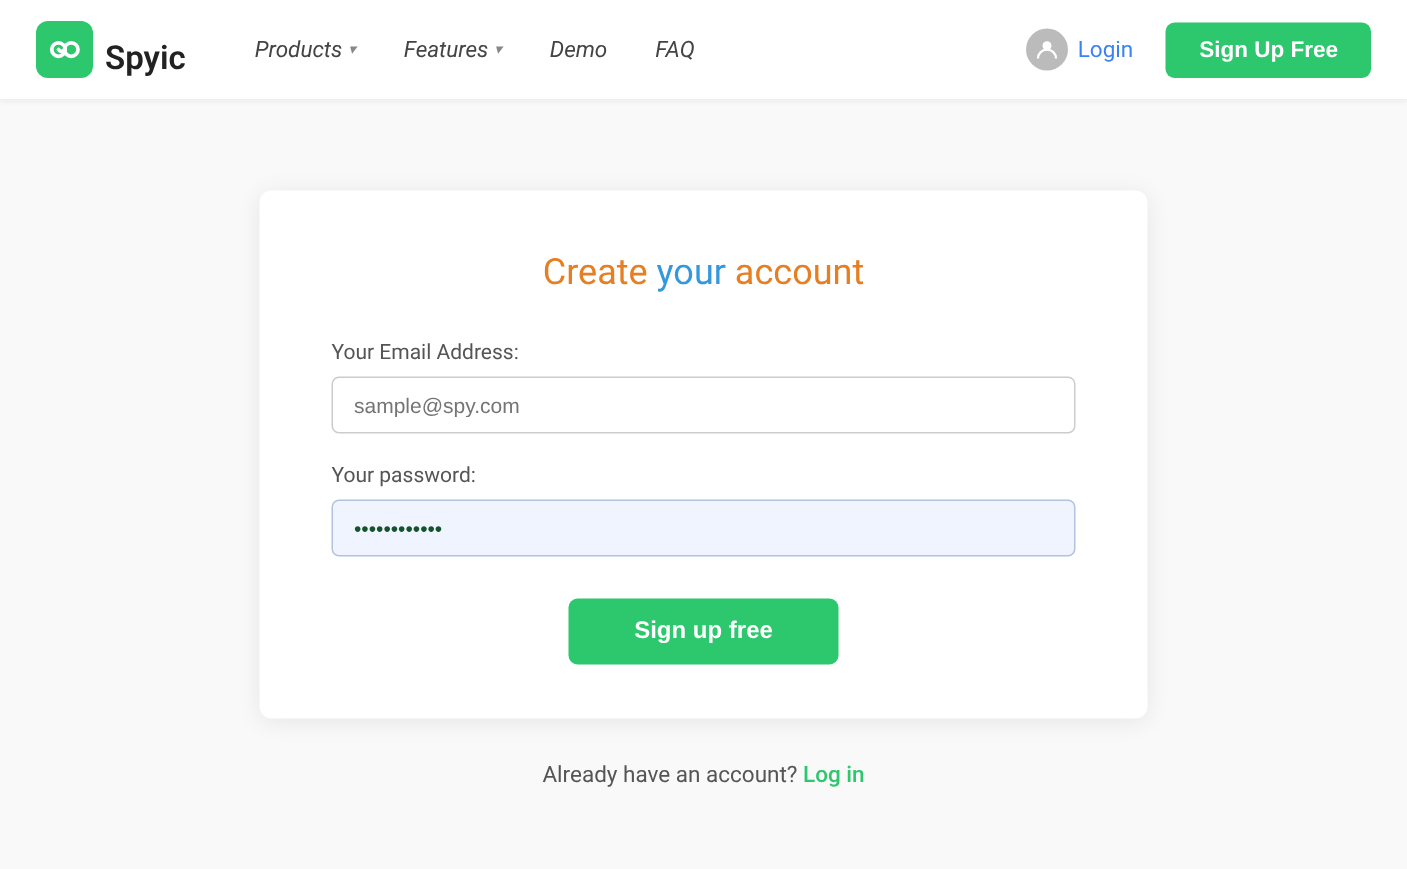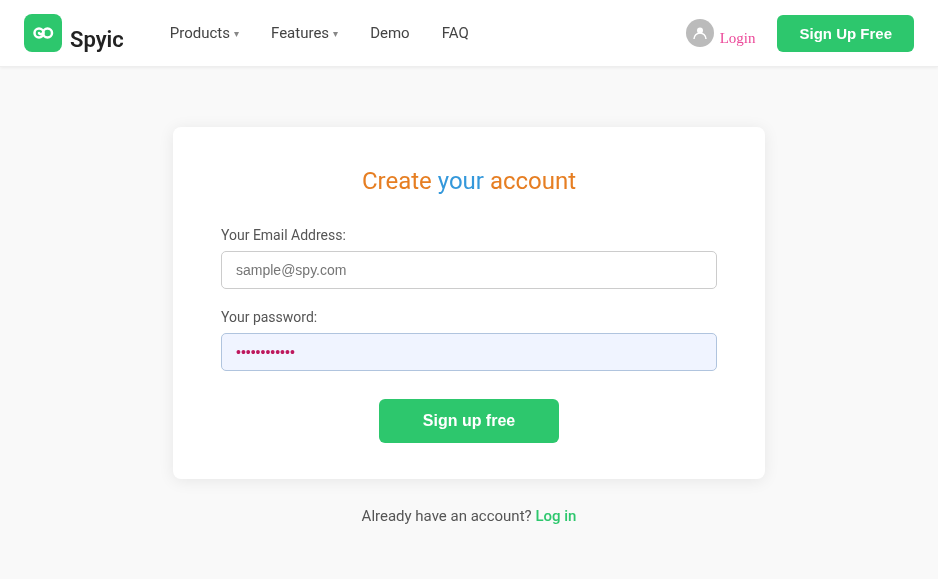--- a/index.html
+++ b/index.html
@@ -33,20 +33,21 @@
     .logo-text {
       font-size: 22px;
       font-weight: 600;
       color: #222;
     }
     .nav-links {
       display: flex;
       align-items: center;
       gap: 4px;
       flex: 1;
+      font-style: italic;
     }
     .nav-item {
       display: flex;
       align-items: center;
       gap: 4px;
       padding: 8px 14px;
       font-size: 15px;
       color: #444;
       cursor: pointer;
       text-decoration: none;
@@ -57,29 +58,28 @@
       font-size: 10px;
       color: #888;
     }
     .nav-right {
       display: flex;
       align-items: center;
       gap: 8px;
     }
     .login-btn {
       display: flex;
-      align-items: flex-end;
+      align-items: center;
       gap: 6px;
       padding: 8px 14px;
       font-size: 15px;
-      color: #ec4899;
+      color: #3b82f6;
       cursor: pointer;
       border-radius: 4px;
       transition: background 0.15s;
-      font-family: Liberation Serif, serif;
     }
     .user-icon {
       width: 28px;
       height: 28px;
       border-radius: 50%;
       background: #bbb;
       display: flex;
       align-items: center;
       justify-content: center;
       color: #fff;
@@ -132,21 +132,21 @@
       font-size: 14px;
       color: #555;
       margin-bottom: 8px;
     }
     .form-input {
       width: 100%;
       padding: 10px 14px;
       border: 1.5px solid #ccc;
       border-radius: 5px;
       font-size: 14px;
-      color: #be185d;
+      color: #14532d;
       outline: none;
       transition: border-color 0.2s;
       background: #fff;
     }
     .form-input.filled {
       background: #f0f4ff;
       border-color: #b0c4de;
     }
 
     .signup-submit {

